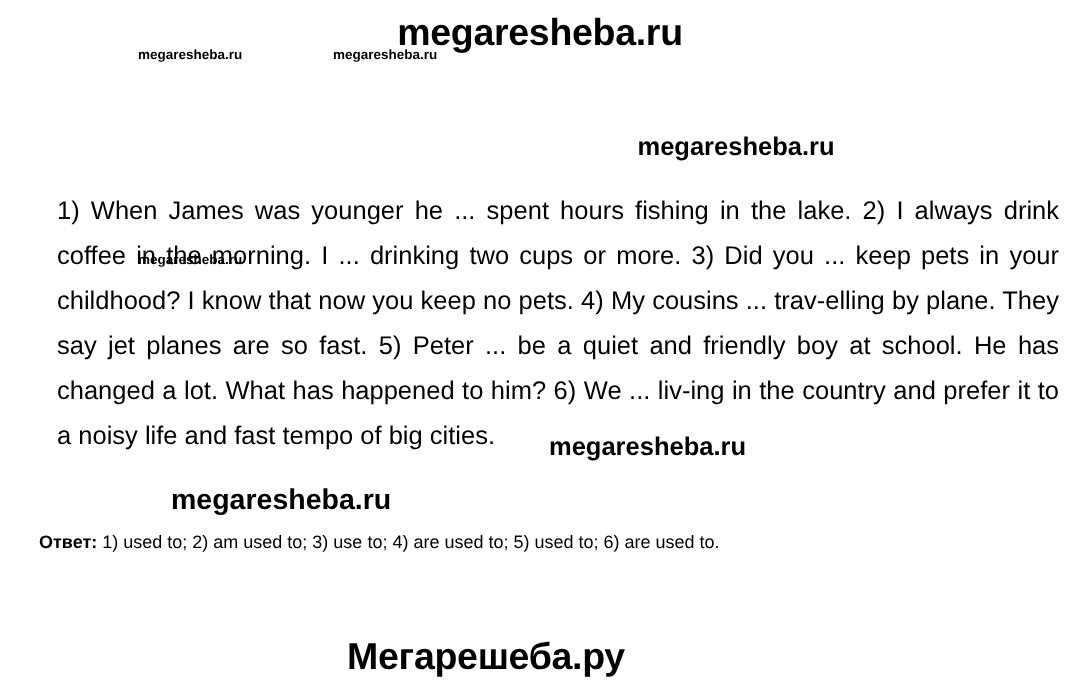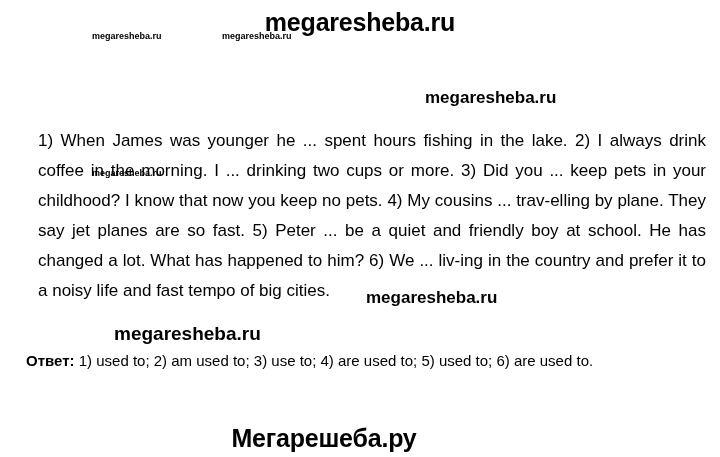--- a/index.html
+++ b/index.html
@@ -67,21 +67,21 @@
     line-height: 30px;
     text-align: justify;
   }
 
   
   .answer-block {
     position: absolute;
     top: 349px;
     left: 26px;
     width: 668px;
-    font-size: 15px;
+    font-size: 12px;
     line-height: 24px;
     text-align: left;
   }
   .answer-label {
     font-weight: bold;
   }
 
   
   .wm {
     position: absolute;

